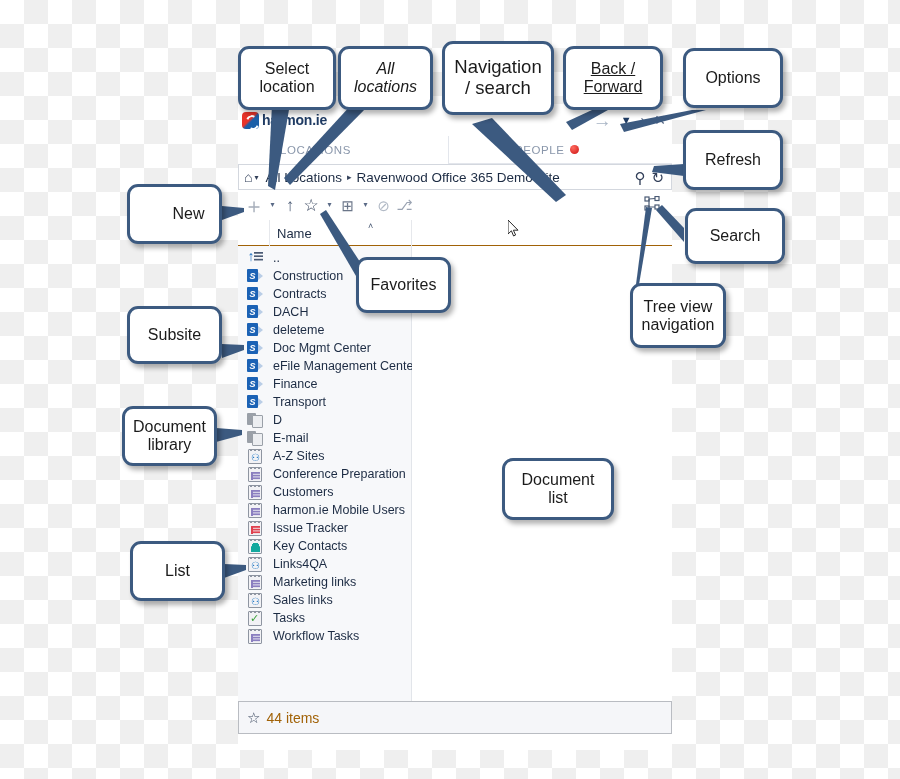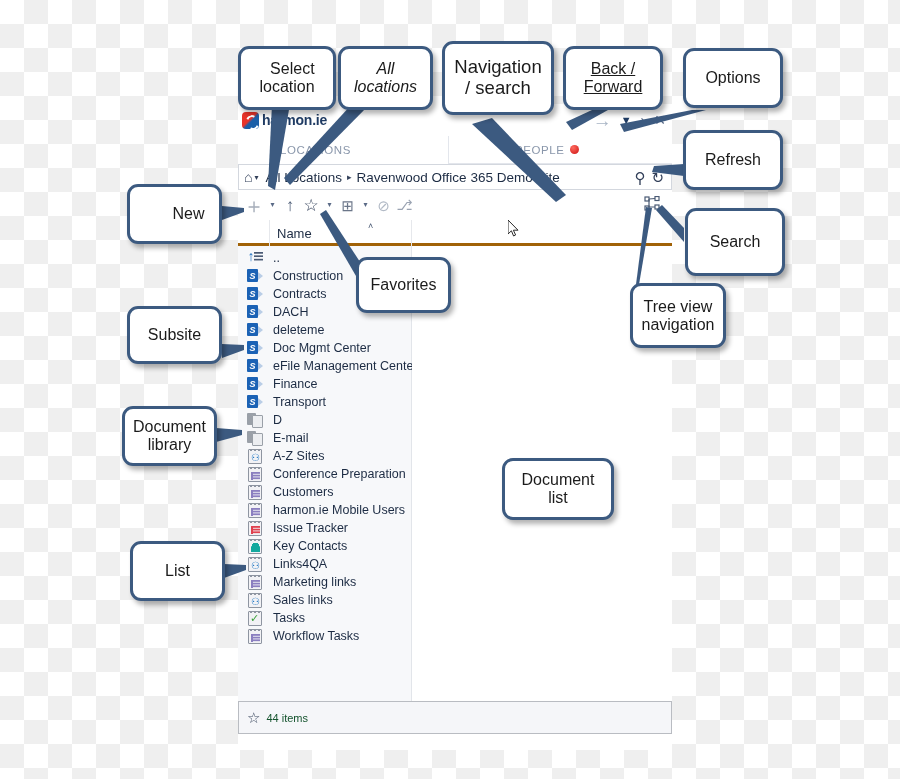--- a/index.html
+++ b/index.html
@@ -190,21 +190,21 @@
     width: 18px; height: 18px;
     position: relative;
   }
 
   
   .colhead {
     position: absolute;
     left: 0; top: 116px;
     width: 434px; height: 26px;
     background: #ffffff;
-    border-bottom: 3px solid #a16207;
+    border-bottom: 1px solid #a16207;
   }
   .colhead-iconcol {
     position: absolute;
     left: 0; top: 0;
     width: 32px; height: 26px;
     border-right: 1px solid #e6e8ec;
   }
   .colhead-name {
     position: absolute;
     left: 32px; top: 0;
@@ -378,21 +378,21 @@
     left: 0; top: 597px;
     width: 434px; height: 33px;
     border: 1px solid #b9bcc2;
     background: #f5f6f9;
     display: flex;
     align-items: center;
     padding-left: 8px;
     gap: 6px;
   }
   .status-star { font-size: 15px; color: #3d4a60; }
-  .status-text { font-size: 11px; color: #14532d; }
+  .status-text { font-size: 14px; color: #a16207; }
 
   
   .cursor {
     position: absolute;
     left: 508px; top: 220px;
     width: 12px; height: 18px;
     z-index: 40;
   }
 
   
@@ -712,21 +712,21 @@
     <div class="statusbar">
       <span class="status-star">☆</span>
       <span class="status-text">44 items</span>
     </div>
   </div>
 
   <svg class="cursor" viewBox="0 0 12 18">
     <polygon points="0,0 0,14 3.4,10.8 5.6,16 7.6,15 5.4,10.2 10,10.2" fill="#ffffff" stroke="#2b2b2b" stroke-width="1"></polygon>
   </svg>
 
-  <div class="callout" style="left:238px; top:46px; width:98px; height:64px;text-align:right;">
+  <div class="callout" style="left:238px; top:46px; width:98px; height:64px;">
     <span>Select<br>location</span>
   </div>
 
   <div class="callout" style="left:338px; top:46px; width:95px; height:64px;font-style:italic;">
     <span>All<br>locations</span>
   </div>
 
   <div class="callout big" style="left:442px; top:41px; width:112px; height:74px;">
     <span>Navigation<br>/ search</span>
   </div>
@@ -736,21 +736,21 @@
   </div>
 
   <div class="callout" style="left:683px; top:130px; width:100px; height:60px;">
     <span>Refresh</span>
   </div>
 
   <div class="callout" style="left:683px; top:48px; width:100px; height:60px;">
     <span>Options</span>
   </div>
 
-  <div class="callout" style="left:685px; top:208px; width:100px; height:68px;">
+  <div class="callout" style="left:685px; top:208px; width:100px; height:56px;">
     <span>Search</span>
   </div>
 
   <div class="callout" style="left:630px; top:283px; width:96px; height:65px;">
     <span>Tree view<br>navigation</span>
   </div>
 
   <div class="callout" style="left:127px; top:184px; width:95px; height:60px;padding-left:28px;">
     <span>New</span>
   </div>

